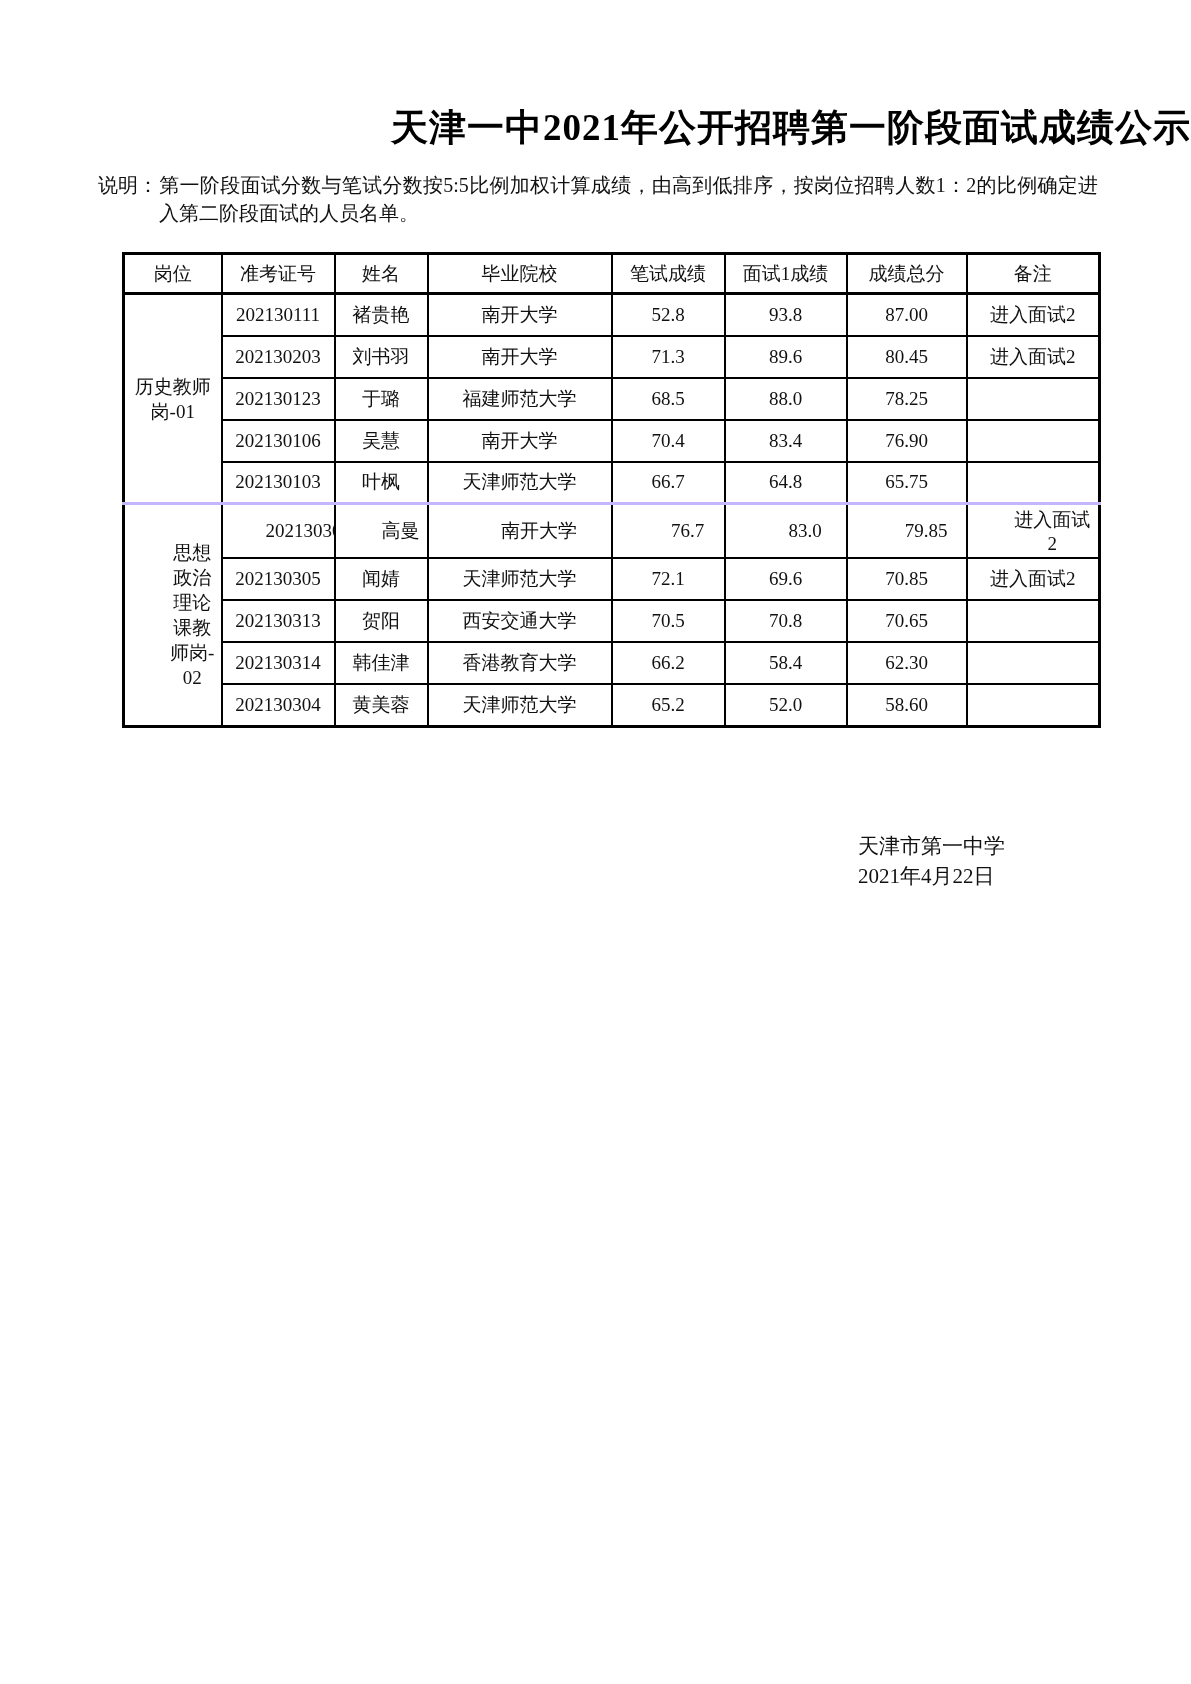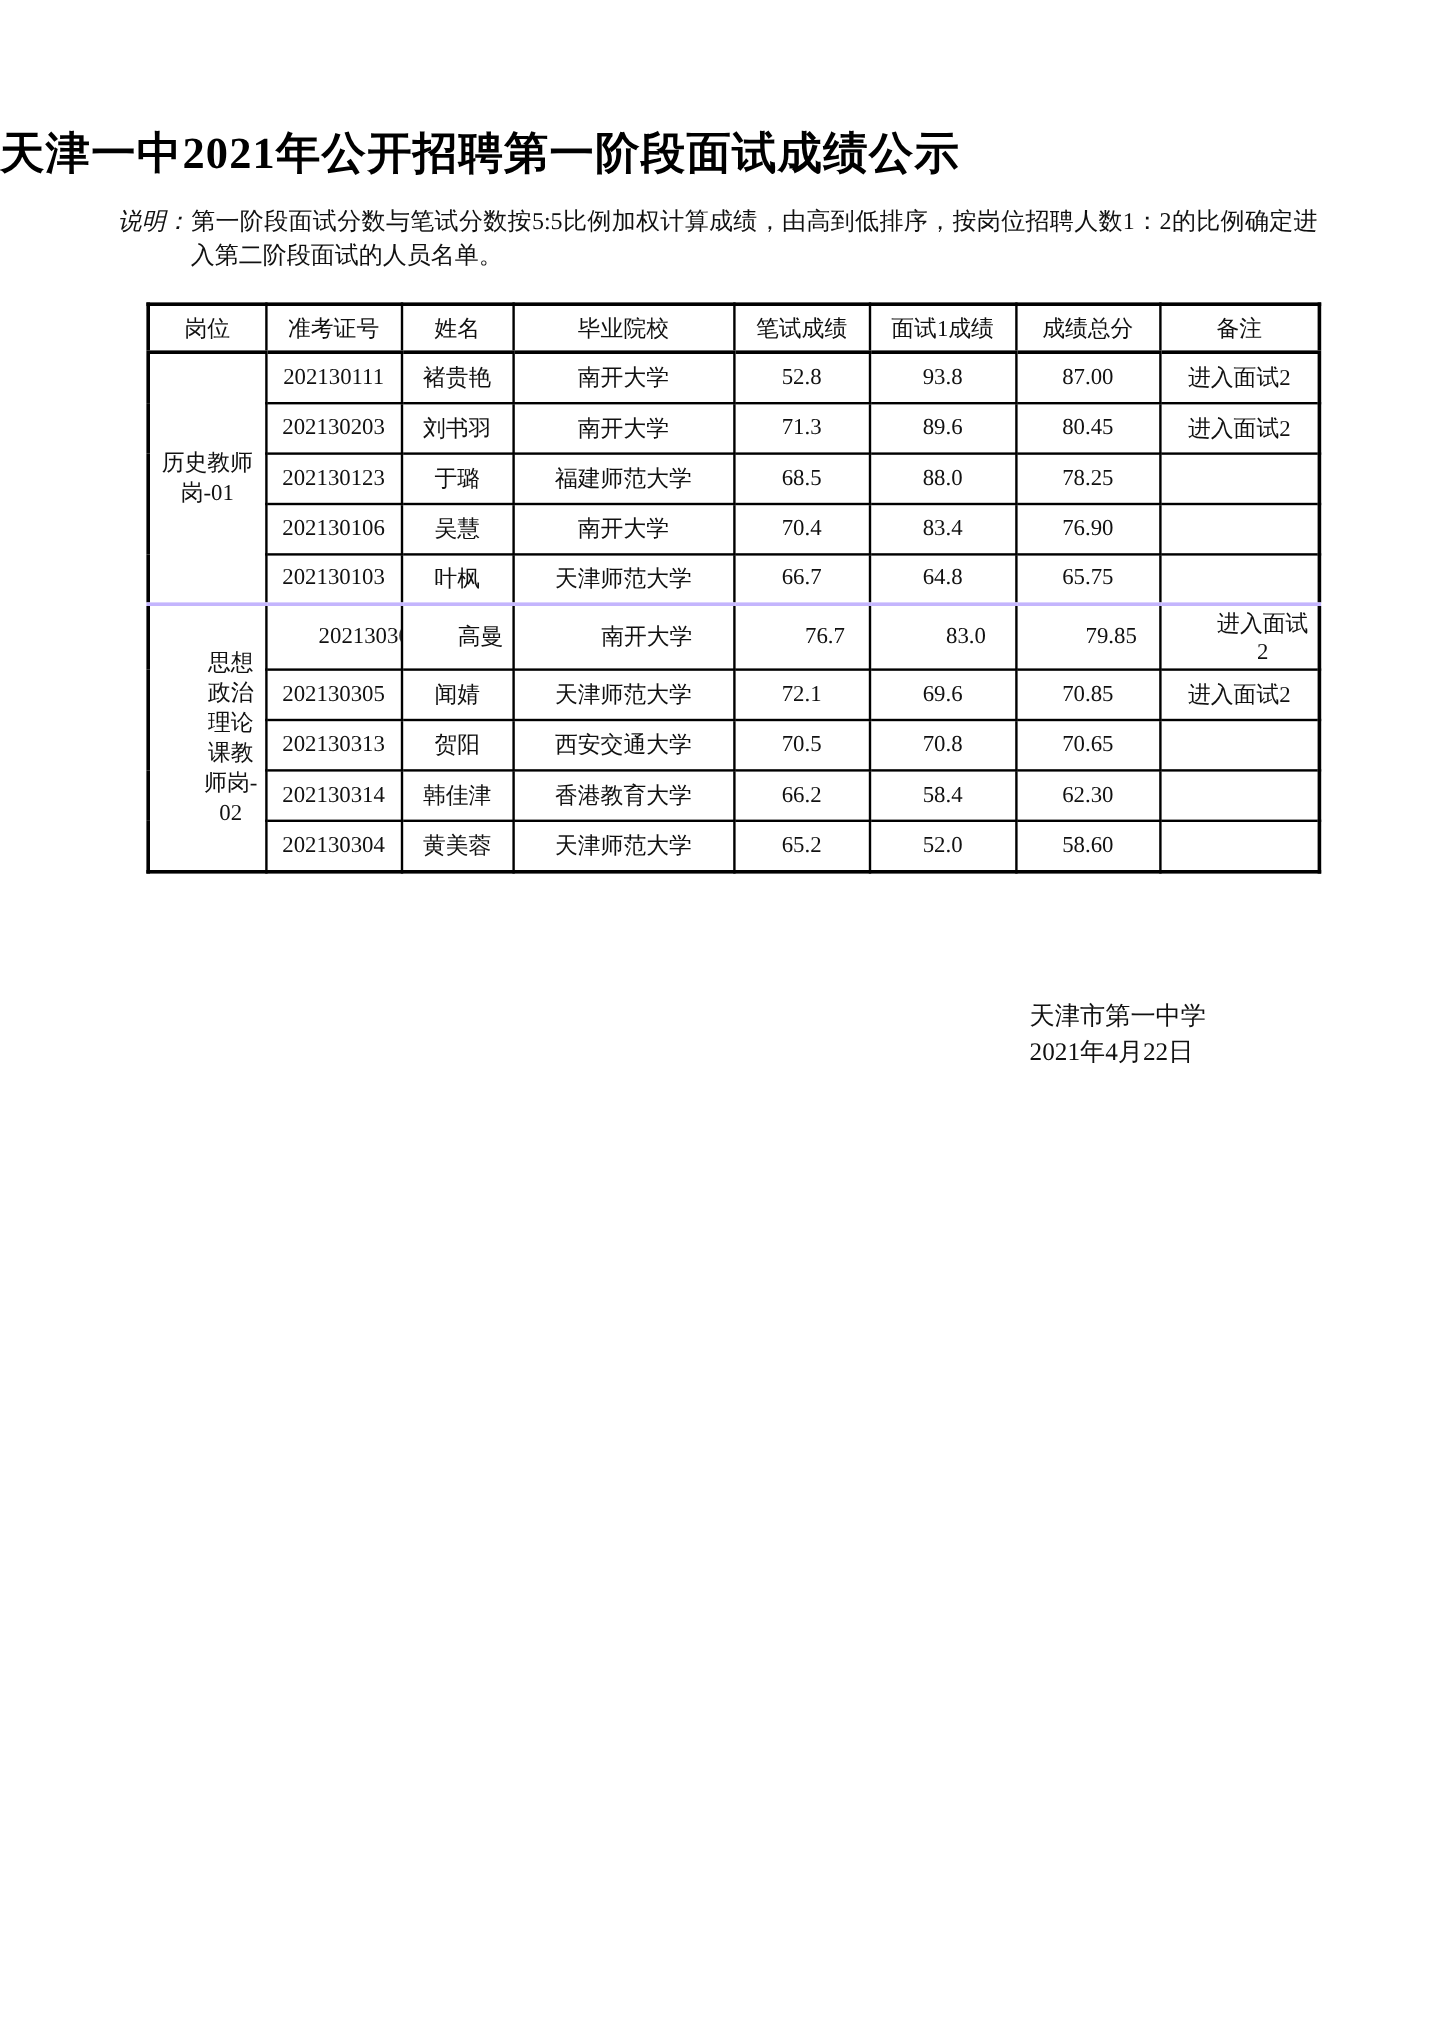--- a/index.html
+++ b/index.html
@@ -10,41 +10,40 @@
     height: 1684px;
     font-family: "Liberation Serif", "DejaVu Serif", serif;
     color: #111111;
     overflow: hidden;
   }
   .page-title {
     position: absolute;
     top: 103px;
     left: 0;
     width: 1191px;
-    text-align: left;
+    text-align: right;
     font-size: 37px;
     font-weight: bold;
     letter-spacing: 1px;
     color: #000000;
   }
   .note {
     position: absolute;
     top: 171px;
     left: 98px;
     width: 1000px;
     font-size: 20px;
     line-height: 28px;
     padding-left: 61px;
     text-align: justify;
   }
   .note-label {
     display: inline-block;
     margin-left: -61px;
     width: 61px;
-    font-style: italic;
   }
   .doc-table {
     position: absolute;
     top: 252px;
     left: 102px;
     width: 976px;
     border-collapse: collapse;
     table-layout: fixed;
     border: 3px solid #000000;
     font-size: 19px;

